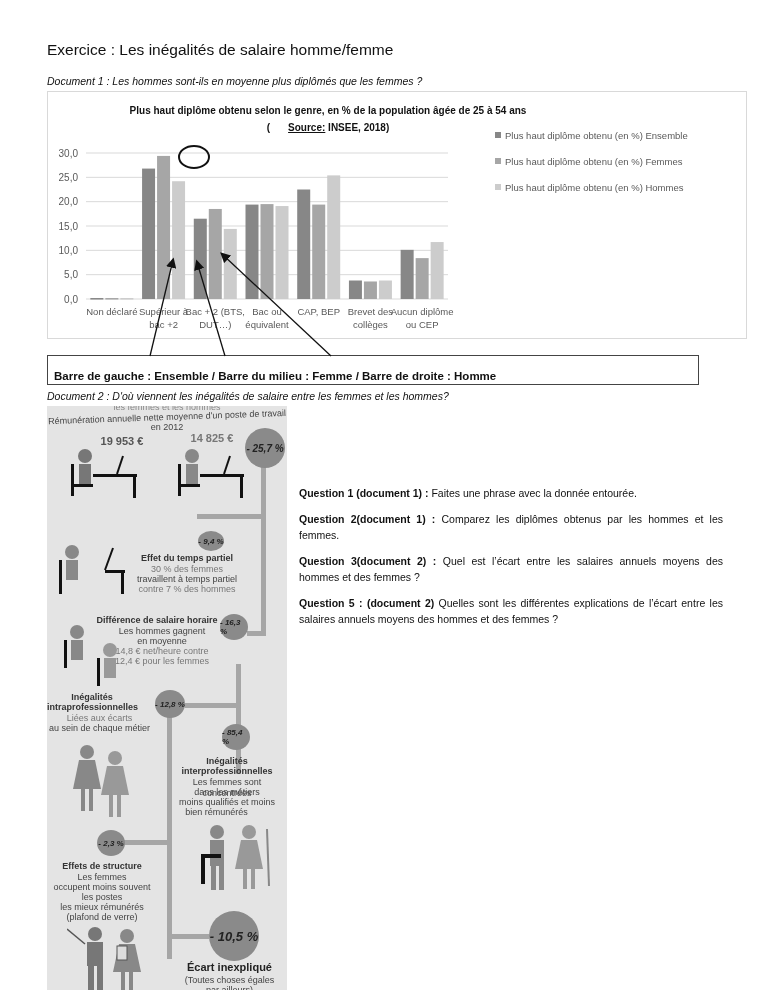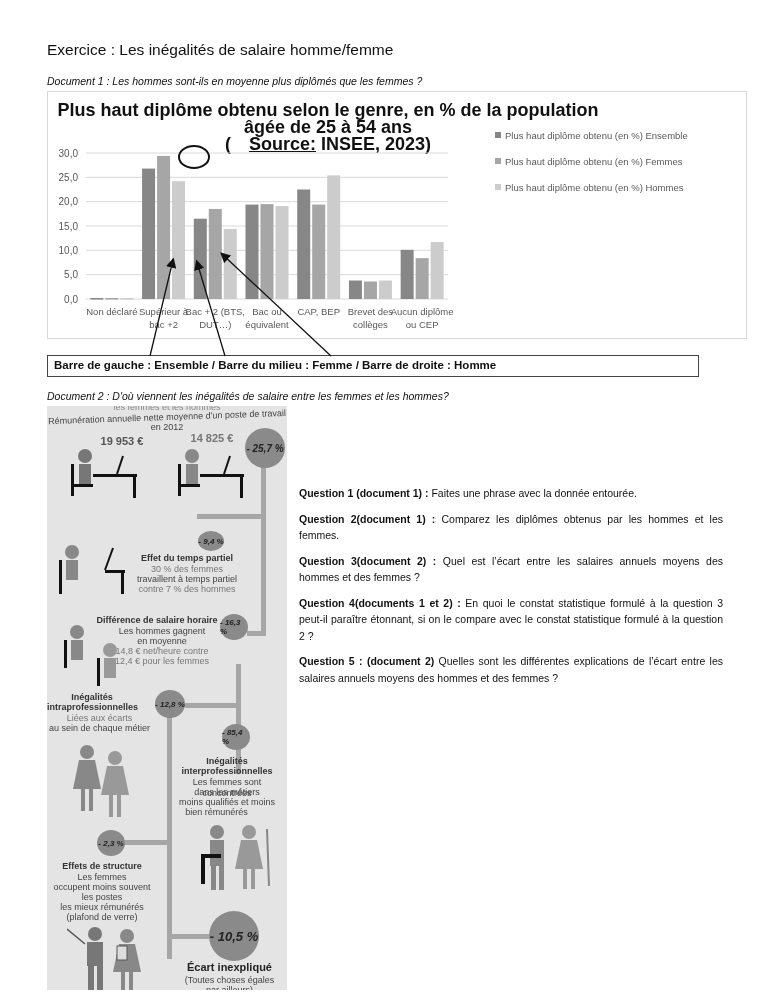--- a/index.html
+++ b/index.html
@@ -2,24 +2,24 @@
 <html><head>
 <meta charset="utf-8">
 <style>
   * { box-sizing: border-box; margin: 0; padding: 0; }
   body { width: 768px; height: 994px; background: #ffffff; font-family: "Liberation Sans", sans-serif; color: #111; position: relative; overflow: hidden; }
   .abs { position: absolute; }
   #page-title { left: 47px; top: 41px; font-size: 15.5px; color: #111; }
   .doc-heading { font-size: 10.5px; font-weight: normal; font-style: italic; color: #111; }
   #doc1-heading { left: 47px; top: 75px; }
   #chart-box { left: 47px; top: 91px; width: 700px; height: 248px; border: 1px solid #d9d9d9; background: #fff; }
-  #chart-title { left: 0; width: 560px; top: 10px; text-align: center; font-size: 18px; font-weight: bold; line-height: 17px; color: #111; }
+  #chart-title { left: 0; width: 560px; top: 10px; text-align: center; font-size: 10px; font-weight: bold; line-height: 17px; color: #111; }
   #chart-title .u { text-decoration: underline; margin-left: 18px; }
   #chart-svg { position: absolute; left: 0; top: 0; }
-  #caption-box { left: 47px; top: 355px; width: 652px; height: 22px; border: 1px solid #444; font-size: 11.5px; font-weight: bold; padding: 3px 6px; }
+  #caption-box { left: 47px; top: 355px; width: 652px; height: 22px; border: 1px solid #444; font-size: 11.5px; font-weight: bold; padding: 14px 6px; }
   #doc2-heading { left: 47px; top: 390px; }
   #infographic { left: 47px; top: 406px; width: 240px; height: 584px; background: #e4e4e4; overflow: hidden; }
   .ig-text { position: absolute; font-size: 9px; color: #444; text-align: center; line-height: 11px; }
   .ig-bold { font-weight: bold; color: #333; }
   .ig-light { color: #777; }
   .circle { position: absolute; border-radius: 50%; background: #8a8a8a; color: #222; font-weight: bold; font-style: italic; display: flex; align-items: center; justify-content: center; }
   .pipe { position: absolute; background: #a6a6a6; }
   .person { position: absolute; }
   #questions { left: 299px; top: 485px; width: 424px; font-size: 10.5px; line-height: 16.5px; color: #111; }
   .q { margin-bottom: 9px; text-align: justify; }
@@ -28,21 +28,21 @@
 </head>
 <body>
 
 <div class="abs" id="page-title">Exercice : Les inégalités de salaire homme/femme</div>
 
 <div class="abs doc-heading" id="doc1-heading">Document 1 : Les hommes sont-ils en moyenne plus diplômés que les femmes ?</div>
 
 <div class="abs" id="chart-box">
   <div class="abs" id="chart-title">
     <div>Plus haut diplôme obtenu selon le genre, en % de la population âgée de 25 à 54 ans</div>
-    <div><span>(</span><span class="u">Source:</span><span> INSEE, 2023)</span></div>
+    <div><span>(</span><span class="u">Source:</span><span> INSEE, 2018)</span></div>
   </div>
   <svg id="chart-svg" width="700" height="248">
       <line x1="38" x2="400" y1="207" y2="207" stroke="#d9d9d9" stroke-width="1"></line>
       <text x="30" y="210.5" text-anchor="end" font-size="10" fill="#595959" font-family="Liberation Sans, sans-serif">0,0</text>
       <line x1="38" x2="400" y1="182.66666666666666" y2="182.66666666666666" stroke="#d9d9d9" stroke-width="1"></line>
       <text x="30" y="186.16666666666666" text-anchor="end" font-size="10" fill="#595959" font-family="Liberation Sans, sans-serif">5,0</text>
       <line x1="38" x2="400" y1="158.33333333333334" y2="158.33333333333334" stroke="#d9d9d9" stroke-width="1"></line>
       <text x="30" y="161.83333333333334" text-anchor="end" font-size="10" fill="#595959" font-family="Liberation Sans, sans-serif">10,0</text>
       <line x1="38" x2="400" y1="134" y2="134" stroke="#d9d9d9" stroke-width="1"></line>
       <text x="30" y="137.5" text-anchor="end" font-size="10" fill="#595959" font-family="Liberation Sans, sans-serif">15,0</text>
@@ -236,15 +236,14 @@
   <div class="circle" style="left:162px;top:505px;width:50px;height:50px;font-size:13px">- 10,5 %</div>
   <div class="ig-text ig-bold" style="left:125px;width:115px;top:556px;font-size:11px;color:#222">Écart inexpliqué</div>
   <div class="ig-text" style="left:125px;width:115px;top:569px">(Toutes choses égales</div>
   <div class="ig-text" style="left:125px;width:115px;top:579px">par ailleurs)</div>
 </div>
 
 <div class="abs" id="questions">
   <p class="q"><b>Question 1 (document 1) :</b><span> Faites une phrase avec la donnée entourée.</span></p>
   <p class="q"><b>Question 2(document 1) :</b><span> Comparez les diplômes obtenus par les hommes et les femmes.</span></p>
   <p class="q"><b>Question 3(document 2) :</b><span> Quel est l’écart entre les salaires annuels moyens des hommes et des femmes ?</span></p>
-  <p class="q"><b>Question 4(documents 1 et 2) :</b><span>  En quoi le constat statistique formulé à la question 3 peut-il paraître étonnant, si on le compare avec le constat statistique formulé à la question 2 ?</span></p>
   <p class="q"><b>Question 5 : (document 2)</b><span> Quelles sont les différentes explications de l’écart entre les salaires annuels moyens des hommes et des femmes ?</span></p>
 </div>
 
 </body></html>

